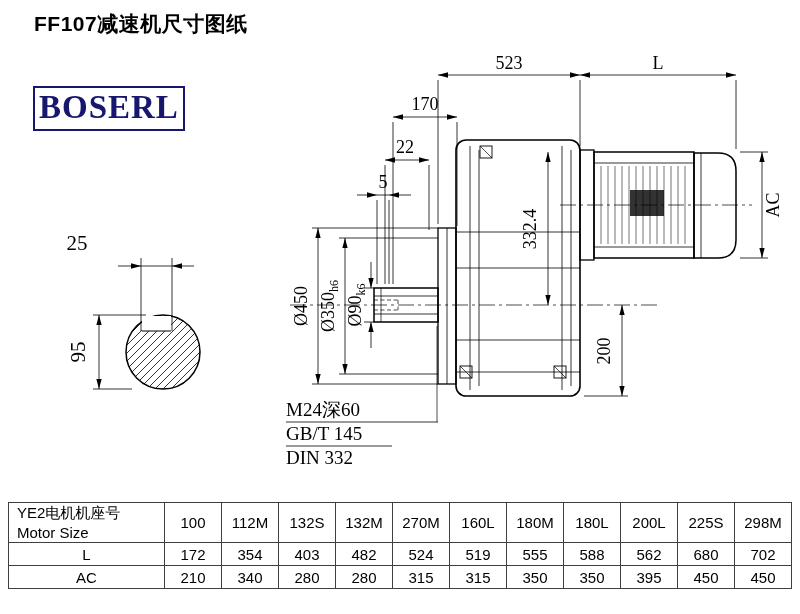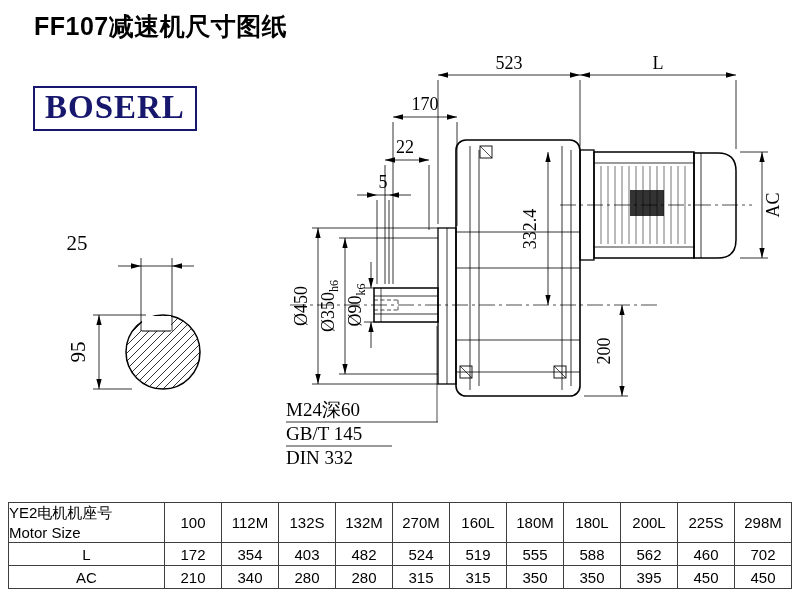--- a/index.html
+++ b/index.html
@@ -1,26 +1,26 @@
 <!DOCTYPE html>
 <html><head>
 <meta charset="utf-8">
 <style>
   * { margin:0; padding:0; box-sizing:border-box; }
   html,body { width:800px; height:614px; }
   body { background:#fff; font-family:"Liberation Sans",sans-serif; position:relative; overflow:hidden; color:#000; }
-  .page-title { position:absolute; left:34px; top:10px; font-size:25px; font-weight:bold; letter-spacing:.5px; white-space:nowrap; }
+  .page-title { position:absolute; left:34px; top:10px; font-size:21px; font-weight:bold; letter-spacing:.5px; white-space:nowrap; }
   .logo-box { position:absolute; left:33px; top:86px; border:2px solid #17176e; color:#17176e;
               font-family:"Liberation Serif",serif; font-weight:bold; font-size:33px;
-              padding:1px 10px 4px; letter-spacing:1px; line-height:1.1; }
+              padding:1px 4px 4px; letter-spacing:1px; line-height:1.1; }
   svg.drawing { position:absolute; left:0; top:0; }
   table.dim-table { position:absolute; left:8px; top:502px; width:784px; border-collapse:collapse;
                     table-layout:fixed; font-size:15px; }
   .dim-table th, .dim-table td { border:1px solid #3f3f3f; font-weight:normal; text-align:center; padding:0; }
-  .dim-table .corner { text-align:left; padding-left:0; line-height:1.3; height:40px; }
+  .dim-table .corner { text-align:left; padding-left:8px; line-height:1.3; height:40px; }
   .dim-table .hdr { height:40px; }
   .dim-table .data-row td { height:23px; }
 </style>
 </head>
 <body>
 
 <div class="page-title">FF107减速机尺寸图纸</div>
 <div class="logo-box">BOSERL</div>
 
 <svg class="drawing" width="800" height="614" viewBox="0 0 800 614" font-family="Liberation Serif, serif" fill="none" stroke="#000">
@@ -216,21 +216,21 @@
     <td>L</td>
     <td>172</td>
     <td>354</td>
     <td>403</td>
     <td>482</td>
     <td>524</td>
     <td>519</td>
     <td>555</td>
     <td>588</td>
     <td>562</td>
-    <td>460</td>
+    <td>680</td>
     <td>702</td>
   </tr>
   <tr class="data-row">
     <td>AC</td>
     <td>210</td>
     <td>340</td>
     <td>280</td>
     <td>280</td>
     <td>315</td>
     <td>315</td>

